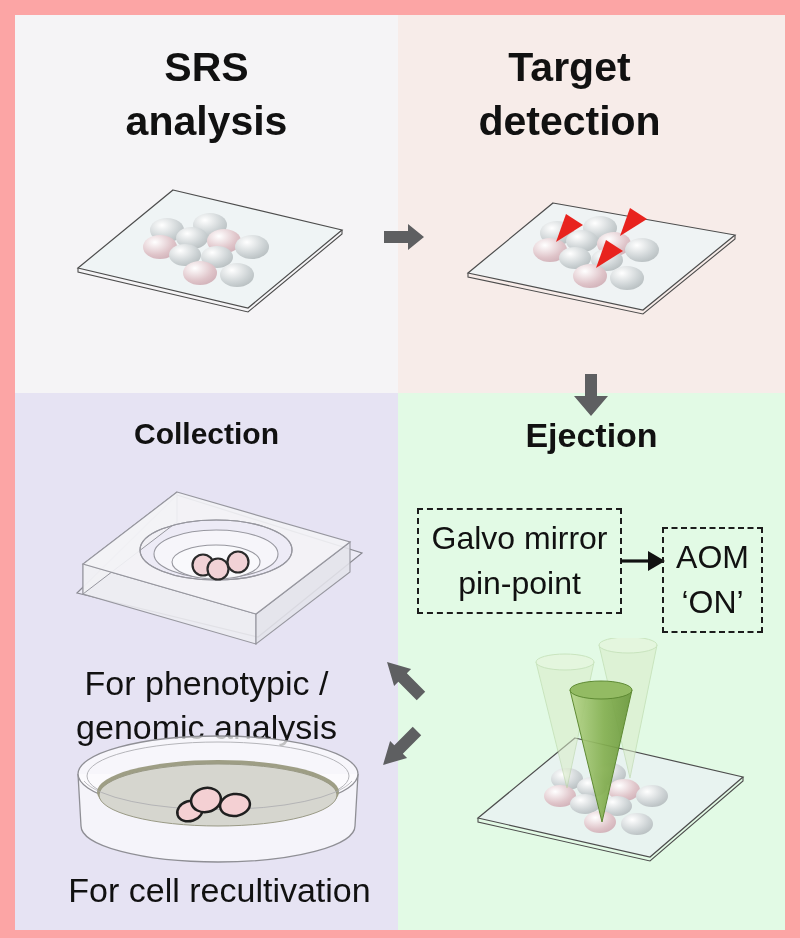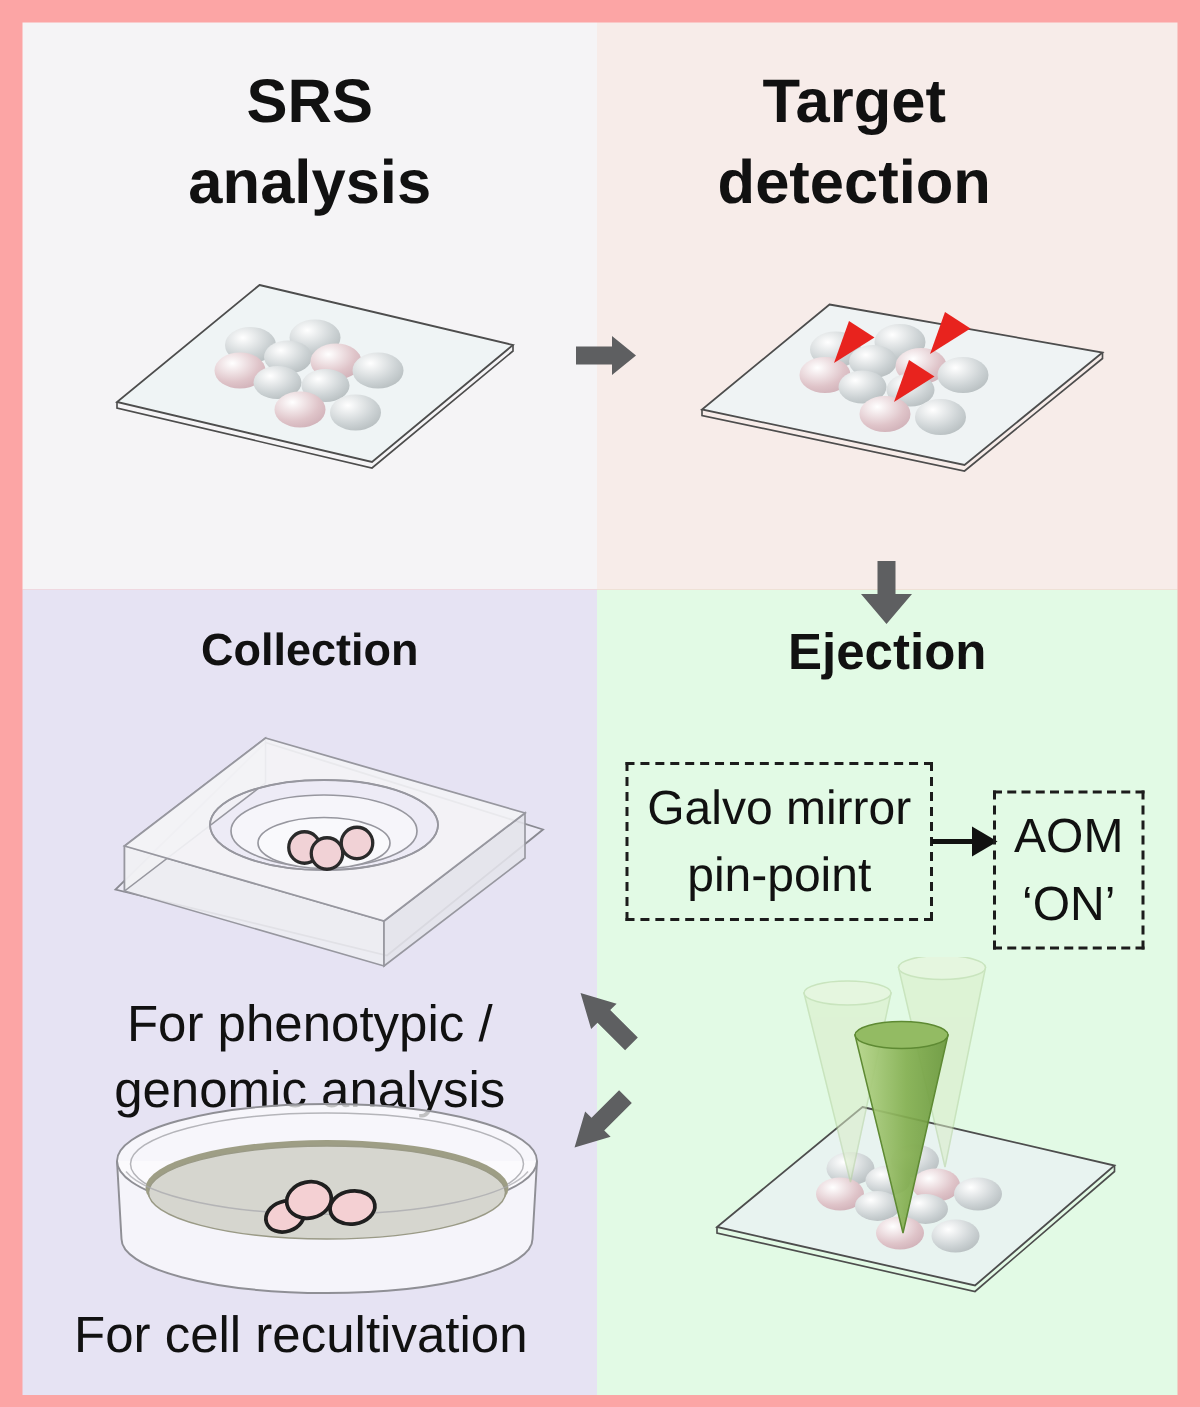--- a/index.html
+++ b/index.html
@@ -16,21 +16,21 @@
   .title{position:absolute;font-weight:bold;font-size:41px;line-height:1.32;
          text-align:center;color:#111;}
   #t-srs{left:15px;top:40px;width:383px;}
   #t-target{left:376px;top:40px;width:387px;}
   #t-collection{left:15px;top:414px;width:383px;font-size:30px;}
   #t-ejection{left:398px;top:413px;width:387px;font-size:34px;}
   .tline{display:block;}
 
   .caption{position:absolute;font-size:34px;line-height:1.28;text-align:center;color:#111;}
   #cap-analysis{left:15px;top:662px;width:383px;}
-  #cap-recult{left:9px;top:869px;width:383px;}
+  #cap-recult{left:28px;top:869px;width:383px;}
 
   .dashed-box{position:absolute;border:2.5px dashed #1c1c1c;box-sizing:border-box;
     display:flex;flex-direction:column;justify-content:center;align-items:center;
     font-size:32px;line-height:1.42;color:#111;text-align:center;}
   #box-galvo{left:417px;top:508px;width:205px;height:106px;}
   #box-aom{left:662px;top:527px;width:101px;height:106px;}
 
   .abs{position:absolute;}
 </style>
 </head>

